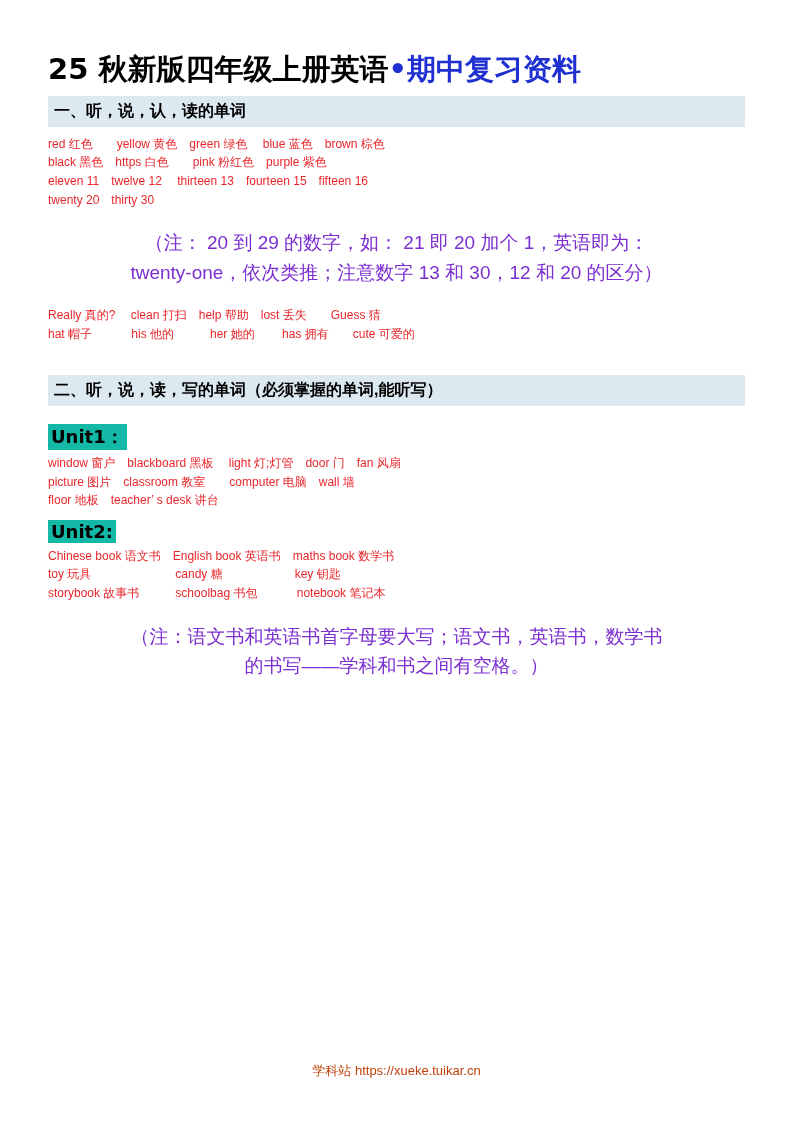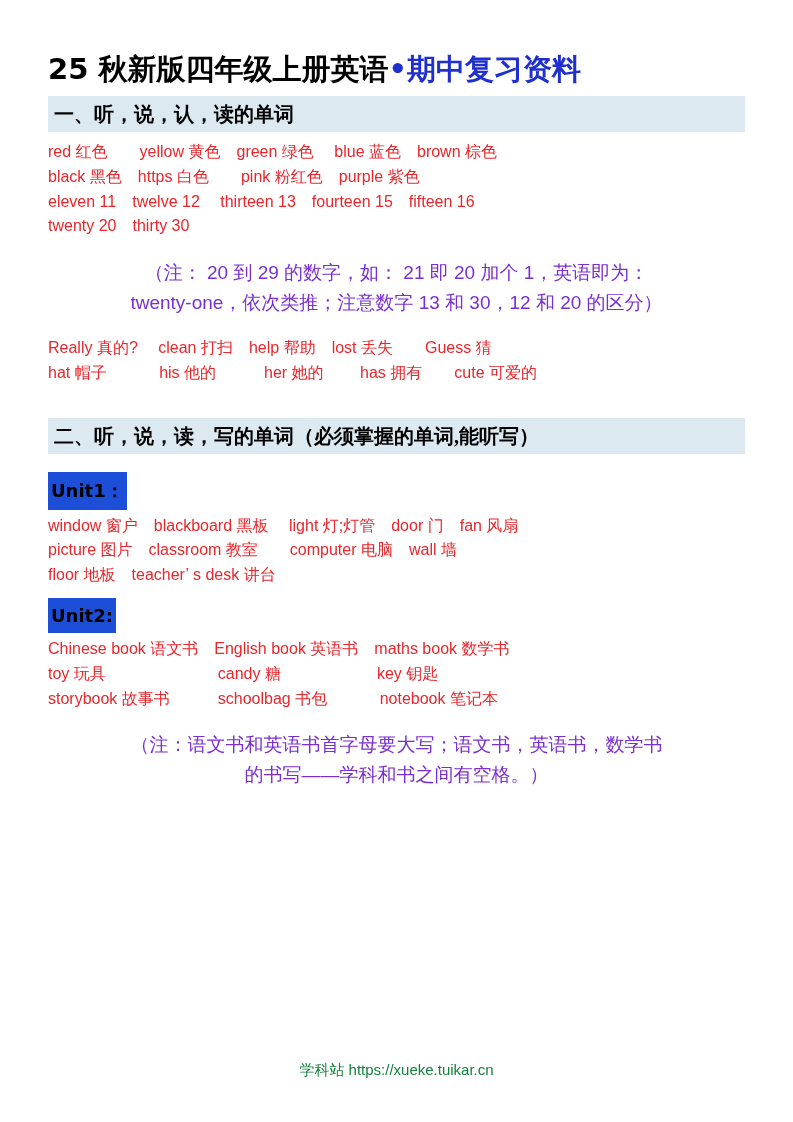--- a/index.html
+++ b/index.html
@@ -33,68 +33,68 @@
     white-space: nowrap;
   }
   .doc-title .accent {
     color: #2030d0;
     margin-top: 12px;
   }
 
   
   .section-bar {
     background: #dce9f0;
-    font-family: Liberation Serif, serif;
+    font-family: Liberation Sans, sans-serif;
     font-weight: bold;
-    font-size: 20px;
+    font-size: 16px;
     color: #000000;
     padding: 5px 6px 5px 6px;
     margin: 6px 0 8px 0;
     line-height: 1.3;
   }
 
   
   .line {
-    font-size: 16px;
+    font-size: 12px;
     line-height: 1.55;
     color: #e8262b;
     white-space: pre;
     font-family: "Liberation Sans", sans-serif;
     margin: 0;
   }
   .note-purple {
     color: #7b2fd0;
     font-size: 19px;
     line-height: 1.55;
     white-space: pre;
     text-align: center;
   }
 
   .unit-label {
     display: inline-block;
-    background: #1d4ed8;
+    background: #14b8a6;
     color: #000000;
     font-family: "DejaVu Sans", sans-serif;
     font-weight: bold;
     font-size: 18px;
-    padding: 7px 3px;
+    padding: 1px 3px;
     margin: 10px 0 4px 0;
   }
 
   .spacer-lg { height: 26px; }
 
   
   .footer {
     position: absolute;
     left: 0;
     right: 0;
     bottom: 42px;
     text-align: center;
-    font-size: 15px;
-    color: #15803d;
+    font-size: 13px;
+    color: #c2410c;
     font-family: "Liberation Sans", sans-serif;
   }
 </style>
 </head>
 <body>
 
 <div class="page">
 
   <h1 class="doc-title"><span>25 秋新版四年级上册英语</span><span class="accent">•期中复习资料</span></h1>
 

